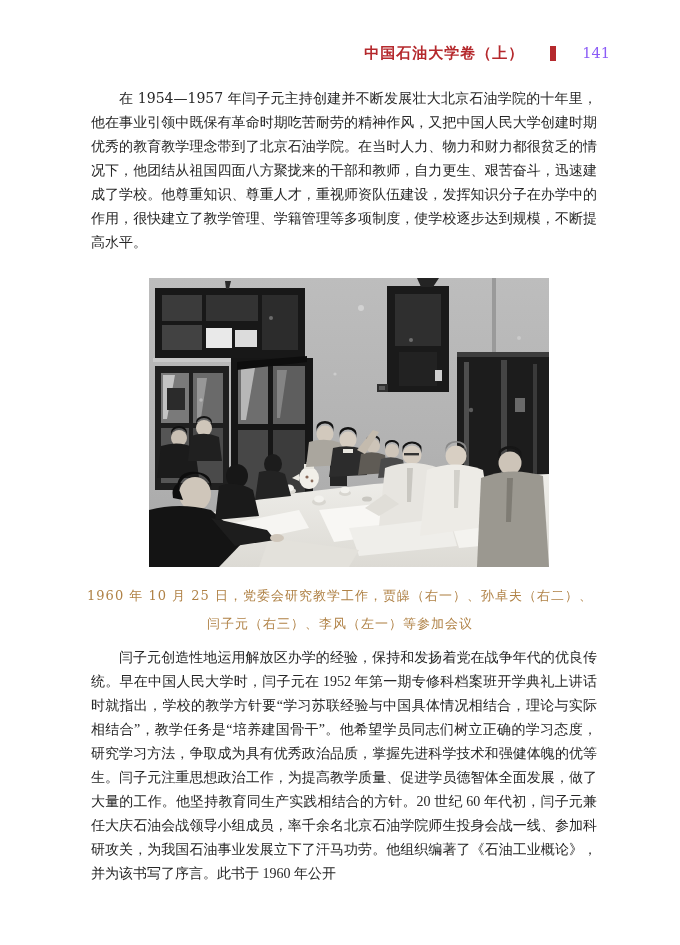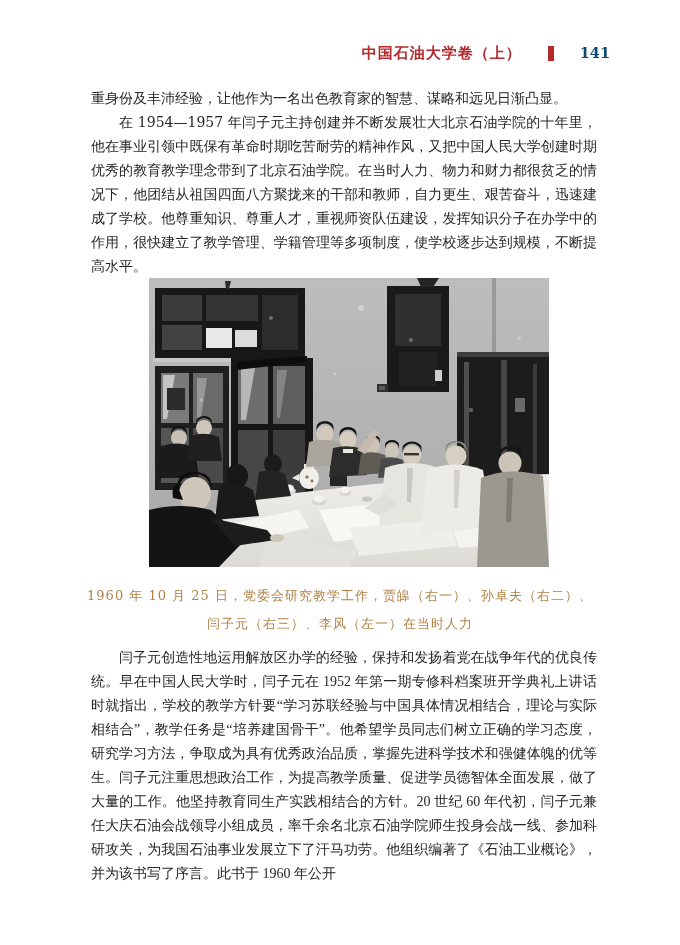--- a/index.html
+++ b/index.html
@@ -13,21 +13,21 @@
   
   .running-head{
     position:absolute;top:44px;right:70px;
     display:flex;align-items:center;gap:26px;
   }
   .head-title{
     color:#b5292d;font-size:15px;font-weight:bold;letter-spacing:1px;
     line-height:18px;
   }
   .head-bar{width:6px;height:15px;background:#b5292d;display:inline-block;}
-  .head-page{color:#0c4a6e;font-size:14.5px;line-height:18px;font-weight:bold;}
+  .head-page{color:#8b5cf6;font-size:14.5px;line-height:18px;}
 
   
   .text-block{
     position:absolute;left:91px;right:83px;
     color:#262626;font-size:14px;line-height:24px;
     text-align:justify;text-justify:inter-ideograph;
   }
   .text-block.upper{top:86px;}
   .text-block.lower{top:646px;font-family:Liberation Serif, serif;}
   .para{margin:0;}
@@ -48,21 +48,20 @@
 
 <div class="page">
 
   <header class="running-head">
     <span class="head-title" style="color: rgb(181, 41, 45);">中国石油大学卷（上）</span>
     <span class="head-bar" style="background: rgb(181, 41, 45);"></span>
     <span class="head-page">141</span>
   </header>
 
   <section class="text-block upper">
-    <p class="para no-indent">重身份及丰沛经验，让他作为一名出色教育家的智慧、谋略和远见日渐凸显。</p>
     <p class="para indent">在 1954—1957 年闫子元主持创建并不断发展壮大北京石油学院的十年里，他在事业引领中既保有革命时期吃苦耐劳的精神作风，又把中国人民大学创建时期优秀的教育教学理念带到了北京石油学院。在当时人力、物力和财力都很贫乏的情况下，他团结从祖国四面八方聚拢来的干部和教师，自力更生、艰苦奋斗，迅速建成了学校。他尊重知识、尊重人才，重视师资队伍建设，发挥知识分子在办学中的作用，很快建立了教学管理、学籍管理等多项制度，使学校逐步达到规模，不断提高水平。</p>
   </section>
 
   <figure class="figure-wrap">
     <div class="photo">
       <svg width="400" height="289" viewBox="0 0 400 289" xmlns="http://www.w3.org/2000/svg">
         <defs>
           <linearGradient id="wallg" x1="0" y1="0" x2="0" y2="1">
             <stop offset="0" stop-color="#bdbdbd"></stop>
             <stop offset="0.6" stop-color="#b2b2b2"></stop>
@@ -226,20 +225,20 @@
           <circle cx="52" cy="122" r="1.8" opacity="0.3"></circle>
           <circle cx="186" cy="96" r="1.6" opacity="0.3"></circle>
           <circle cx="370" cy="60" r="2" opacity="0.25"></circle>
         </g>
       </svg>
     </div>
   </figure>
 
   <figcaption class="photo-caption" style="color: rgb(176, 130, 70);">
     <span class="cap-line">1960 年 10 月 25 日，党委会研究教学工作，贾皞（右一）、孙卓夫（右二）、</span>
-    <span class="cap-line">闫子元（右三）、李风（左一）在当时人力</span>
+    <span class="cap-line">闫子元（右三）、李风（左一）等参加会议</span>
   </figcaption>
 
   <section class="text-block lower">
     <p class="para indent">闫子元创造性地运用解放区办学的经验，保持和发扬着党在战争年代的优良传统。早在中国人民大学时，闫子元在 1952 年第一期专修科档案班开学典礼上讲话时就指出，学校的教学方针要“学习苏联经验与中国具体情况相结合，理论与实际相结合”，教学任务是“培养建国骨干”。他希望学员同志们树立正确的学习态度，研究学习方法，争取成为具有优秀政治品质，掌握先进科学技术和强健体魄的优等生。闫子元注重思想政治工作，为提高教学质量、促进学员德智体全面发展，做了大量的工作。他坚持教育同生产实践相结合的方针。20 世纪 60 年代初，闫子元兼任大庆石油会战领导小组成员，率千余名北京石油学院师生投身会战一线、参加科研攻关，为我国石油事业发展立下了汗马功劳。他组织编著了《石油工业概论》，并为该书写了序言。此书于 1960 年公开</p>
   </section>
 
 </div>
 
 </body></html>

